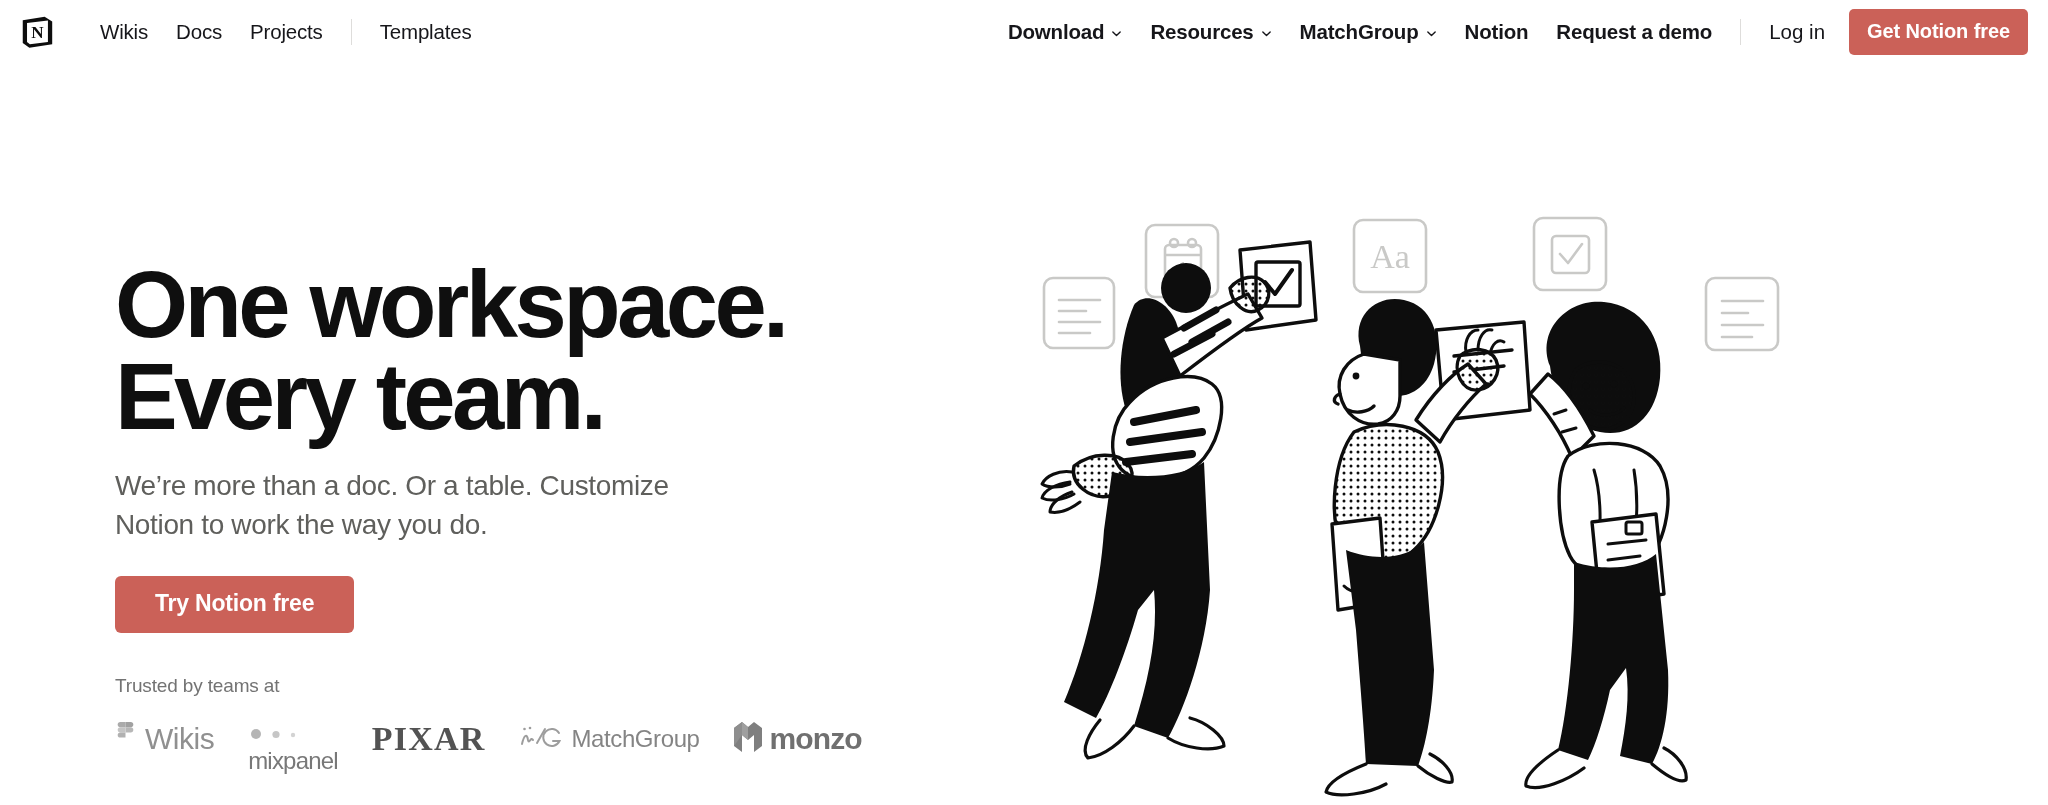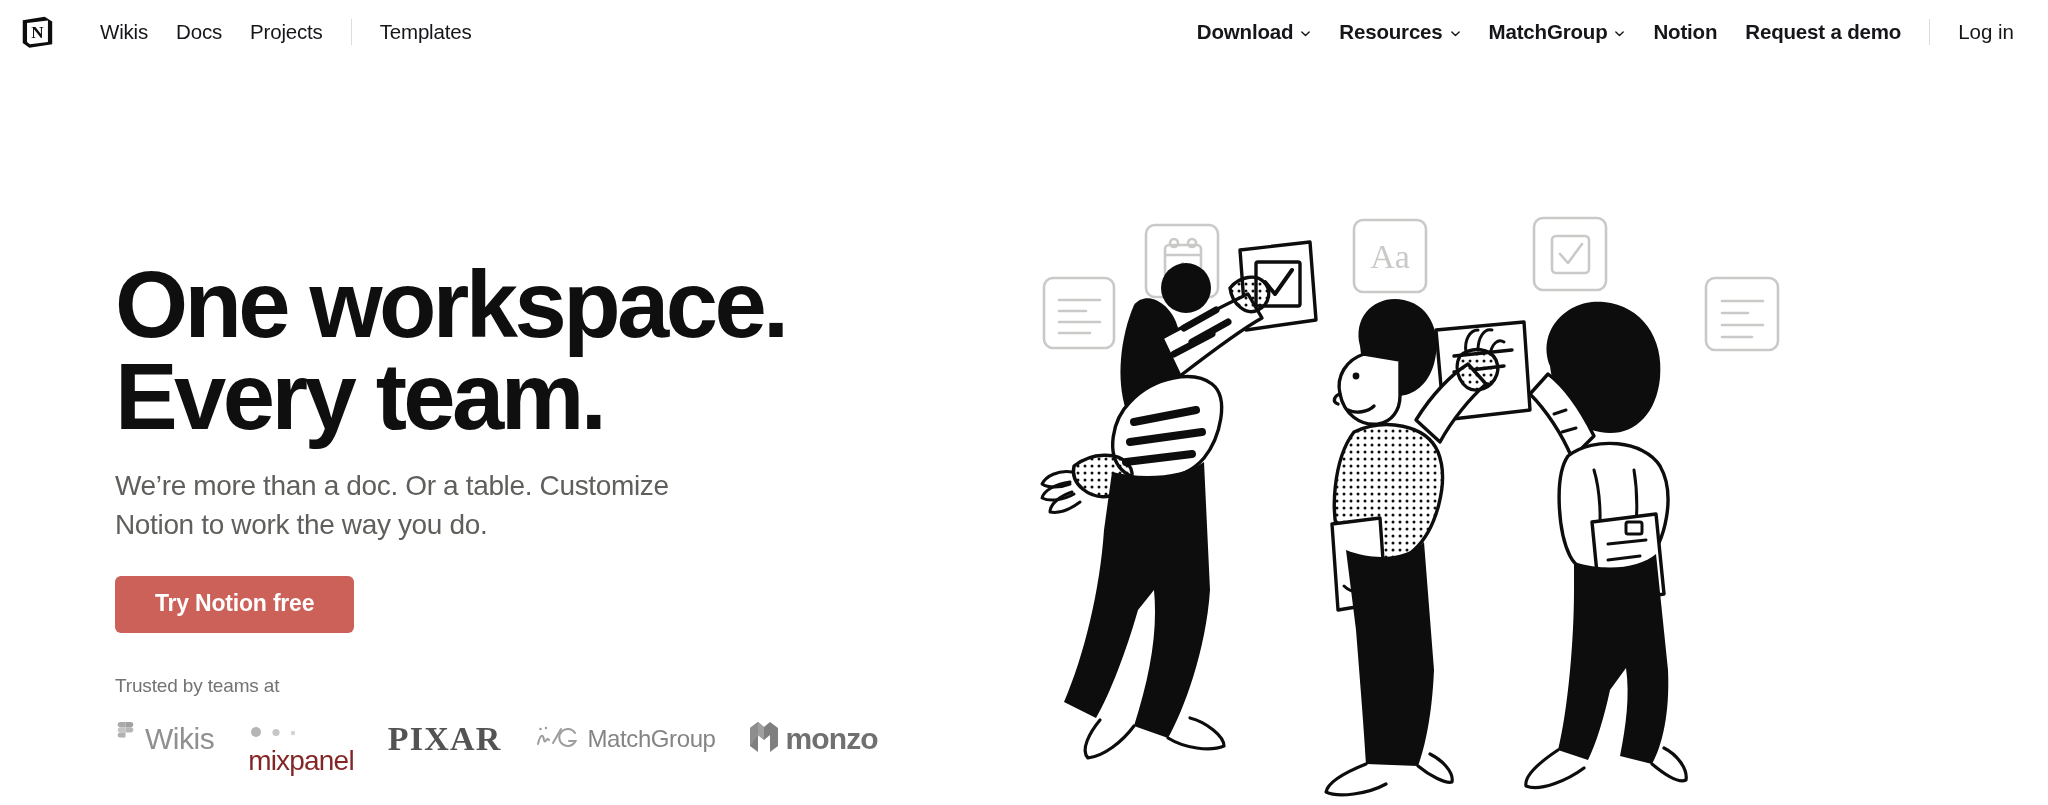--- a/index.html
+++ b/index.html
@@ -147,21 +147,21 @@
     height: 52px;
   }
   .brand { display: flex; align-items: center; flex: none; opacity: 0.96; }
 
   .brand-figma { gap: 9px; }
   .brand-figma .txt {
     font-size: 30px; color: #8c8c8c; letter-spacing: -0.5px; font-weight: 400;
   }
   .mixpanel-wrap { position: relative; }
   .mixpanel-wrap .txt {
-    font-size: 28px; color: #7f1d1d; letter-spacing: -0.8px; font-weight: 400; margin-top: 44px;
+    font-size: 24px; color: #737373; letter-spacing: -0.8px; font-weight: 400; margin-top: 44px;
   }
   .pixar-txt {
     font-family: "Liberation Serif", serif;
     font-size: 34px; font-weight: 700; color: #4d4d4d; letter-spacing: 1.2px;
   }
   .brand-match { gap: 8px; }
   .brand-match .txt {
     font-size: 24px; color: #808080; letter-spacing: -0.4px;
   }
   .brand-monzo { gap: 8px; }
@@ -231,20 +231,21 @@
       </span>
     </span>
 
     <span class="nav-link">Notion</span>
     <span class="nav-link">Request a demo</span>
 
     <span class="nav-divider"></span>
 
     <span class="login-link">Log in</span>
 
+    <button class="cta-header">Get Notion free</button>
   </div>
 </div>
 
 <div class="hero">
 
   <div class="hero-copy">
     <h1 class="headline">One workspace.
 Every team.</h1>
 
     <p class="subhead">We’re more than a doc. Or a table. Customize

